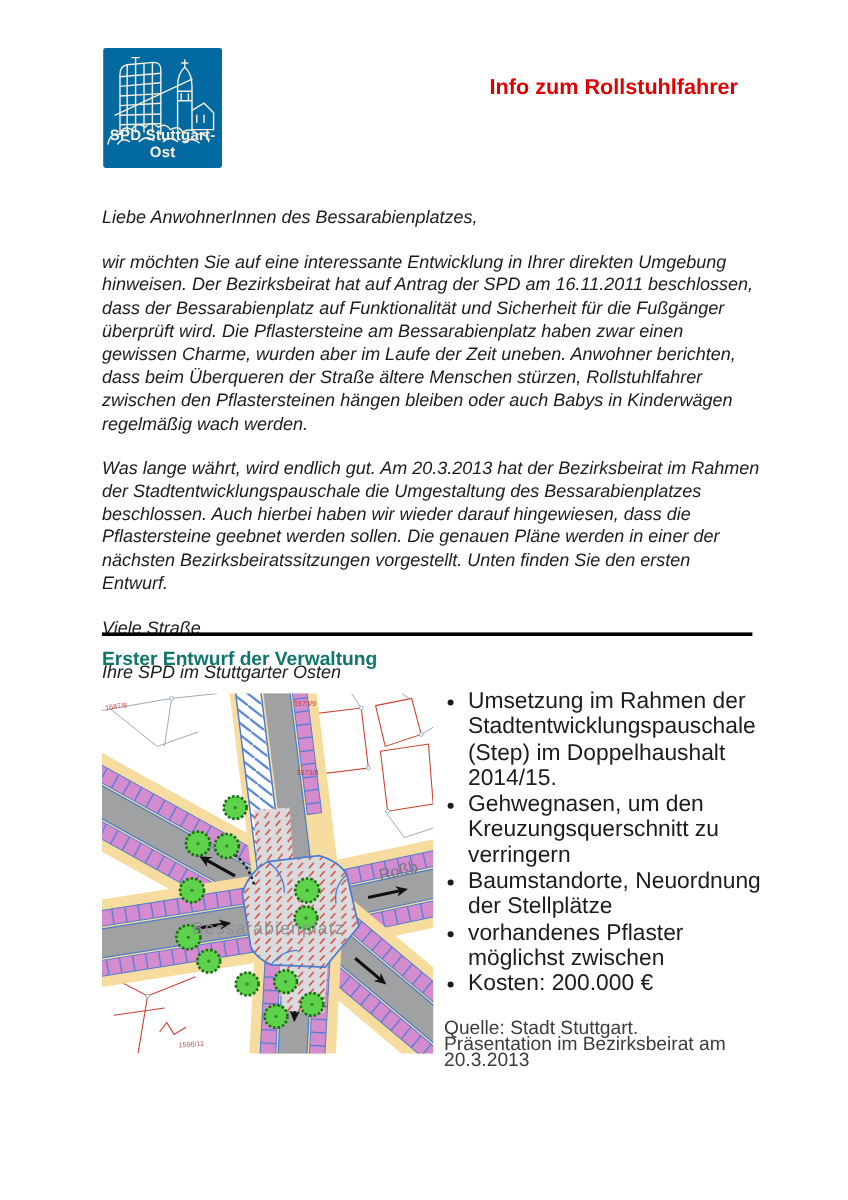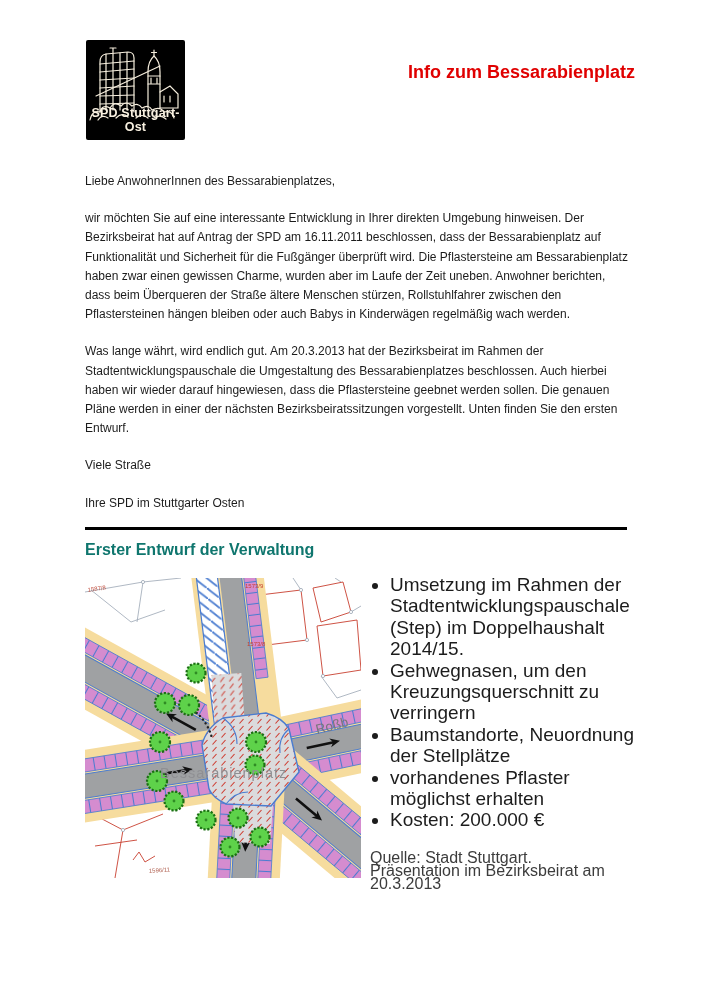--- a/index.html
+++ b/index.html
@@ -5,35 +5,35 @@
   html,body{margin:0;padding:0;background:#888;}
   .page{
     position:relative;width:707px;height:1000px;margin:0 auto;
     background:#ffffff;overflow:hidden;
     font-family:"Liberation Sans","DejaVu Sans",sans-serif;
     color:#1c1c1c;
   }
   
   .logo{
     position:absolute;left:86px;top:40px;width:99px;height:100px;
-    background:#000000;border-radius:2px;
+    background:#0369a1;border-radius:2px;
   }
   .logo svg{position:absolute;left:0;top:0;}
   .logo-label{
     position:absolute;left:0;right:0;bottom:6px;text-align:center;
     font-weight:bold;font-size:12.5px;color:#f8f0e0;letter-spacing:0.2px;
   }
   .doc-title{
     position:absolute;left:408px;top:62px;margin:0;
     font-size:18px;font-weight:bold;color:#e00000;white-space:nowrap;
   }
   
   .letter{
     position:absolute;left:85px;top:172px;width:548px;
-    font-size:12px;line-height:19.2px;
+    font-size:15px;line-height:19.2px;font-style:italic;
   }
   .letter p{margin:0 0 18px 0;}
   .rule{
     position:absolute;left:85px;top:527px;width:542px;height:3px;background:#000;
   }
   .section-heading{
     position:absolute;left:85px;top:541px;margin:0;
     font-size:16px;font-weight:bold;color:#0f766e;
   }
   
@@ -74,21 +74,21 @@
         <path d="M74,52 L84,46 L92,54 L92,68 L74,68"></path>
         <path d="M78,56 L78,62 M84,56 L84,62"></path>
 
         <path d="M4,80 Q6,70 14,72 Q16,64 24,68 Q28,61 35,66 Q40,60 46,66 Q52,62 56,68 Q63,64 66,70 Q74,66 78,72 Q86,70 88,78"></path>
         <path d="M12,80 Q16,74 22,78 M30,78 Q36,72 42,77 M50,78 Q56,73 62,78 M68,78 Q74,74 80,79"></path>
       </g>
     </svg>
     <div class="logo-label">SPD Stuttgart-Ost</div>
   </div>
 
-  <h1 class="doc-title">Info zum Bessarabienplatz</h1>
+  <h1 class="doc-title">Info zum Rollstuhlfahrer</h1>
 
   <div class="letter">
     <p>Liebe AnwohnerInnen des Bessarabienplatzes,</p>
     <p>wir möchten Sie auf eine interessante Entwicklung in Ihrer direkten Umgebung hinweisen. Der Bezirksbeirat hat auf Antrag der SPD am 16.11.2011 beschlossen, dass der Bessarabienplatz auf Funktionalität und Sicherheit für die Fußgänger überprüft wird. Die Pflastersteine am Bessarabienplatz haben zwar einen gewissen Charme, wurden aber im Laufe der Zeit uneben. Anwohner berichten, dass beim Überqueren der Straße ältere Menschen stürzen, Rollstuhlfahrer zwischen den Pflastersteinen hängen bleiben oder auch Babys in Kinderwägen regelmäßig wach werden.</p>
     <p>Was lange währt, wird endlich gut. Am 20.3.2013 hat der Bezirksbeirat im Rahmen der Stadtentwicklungspauschale die Umgestaltung des Bessarabienplatzes beschlossen. Auch hierbei haben wir wieder darauf hingewiesen, dass die Pflastersteine geebnet werden sollen. Die genauen Pläne werden in einer der nächsten Bezirksbeiratssitzungen vorgestellt. Unten finden Sie den ersten Entwurf.</p>
     <p>Viele Straße</p>
     <p>Ihre SPD im Stuttgarter Osten</p>
   </div>
 
   <div class="rule"></div>
@@ -263,19 +263,19 @@
       <text x="160" y="10" font-size="6" fill="#c84030">1573/9</text>
       <text x="162" y="68" font-size="6" fill="#c84030">1573/8</text>
       <text x="64" y="295" font-size="6" fill="#b06050" transform="rotate(-4 64 295)">1596/11</text>
     </svg>
   </div>
 
   <ul class="bullets">
     <li>Umsetzung im Rahmen der Stadtentwicklungspauschale (Step) im Doppelhaushalt 2014/15.</li>
     <li>Gehwegnasen, um den Kreuzungsquerschnitt zu verringern</li>
     <li>Baumstandorte, Neuordnung der Stellplätze</li>
-    <li>vorhandenes Pflaster möglichst erhalten</li>
+    <li>vorhandenes Pflaster möglichst zwischen</li>
     <li>Kosten: 200.000 €</li>
   </ul>
 
   <p class="source">Quelle: Stadt Stuttgart. Präsentation im Bezirksbeirat am 20.3.2013</p>
 
 </div>
 
 </body></html>

